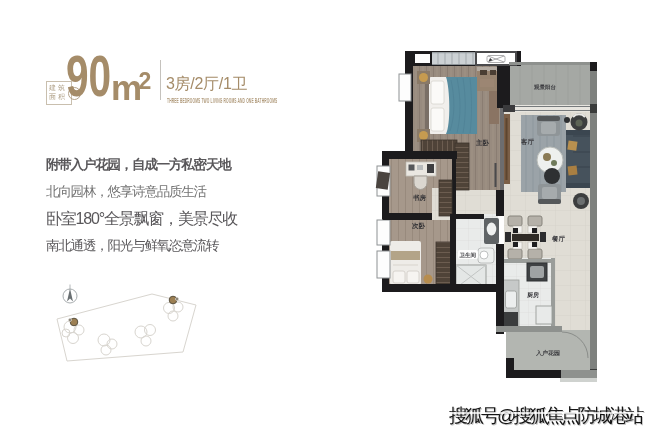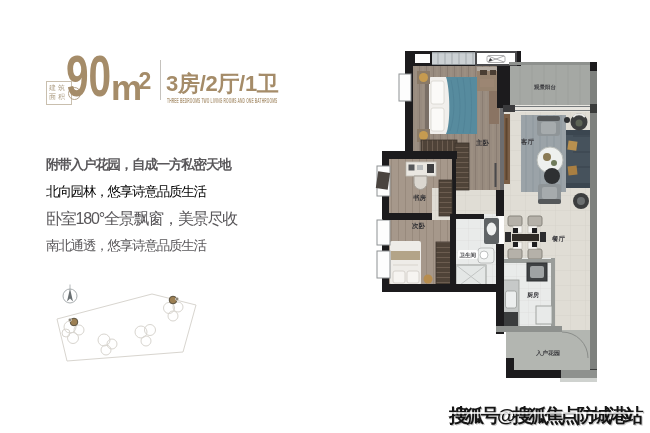--- a/index.html
+++ b/index.html
@@ -17,31 +17,31 @@
 <div class="abs" style="left:68px;top:87px;width:11px;height:11px;border-radius:50%;border:1px solid #b3a28a;font-size:6px;line-height:11px;text-align:center;color:#a8977c;">约</div>
 
 <div class="abs" style="left:66px;top:46.5px;width:110px;height:60px;font-size:58px;font-weight:bold;color:#a58c69;transform:scaleX(0.70);transform-origin:0 0;line-height:58px;letter-spacing:0px;">90</div>
 
 <div class="abs" style="left:111px;top:70px;font-size:35px;font-weight:bold;color:#a58c69;line-height:35px;">m</div>
 
 <div class="abs" style="left:138.5px;top:69.5px;font-size:23px;font-weight:bold;color:#a58c69;line-height:23px;">2</div>
 
 <div class="abs" style="left:160px;top:60px;width:1px;height:40px;background:#c5c2bd;"></div>
 
-<div class="abs" style="left:166px;top:72.5px;font-size:22px;line-height:21px;font-weight:700;color:#a58c69;letter-spacing:-0.3px;">3房/2厅/1卫</div>
+<div class="abs" style="left:166px;top:72.5px;font-size:16px;line-height:21px;font-weight:400;color:#a58c69;letter-spacing:-0.3px;">3房/2厅/1卫</div>
 
 <div class="abs" style="left:167px;top:97px;font-size:7px;font-weight:bold;color:#b09a7b;letter-spacing:0.3px;transform:scaleX(0.47);transform-origin:0 0;white-space:nowrap;">THREE BEDROOMS TWO LIVING ROOMS AND ONE BATHROOMS</div>
 
 <div class="abs" style="left:46px;top:157.5px;font-size:13.5px;line-height:14px;color:#59575a;letter-spacing:-1.2px;font-weight:bold;">附带入户花园，自成一方私密天地</div>
 
-<div class="abs" style="left:46px;top:184.5px;font-size:13.5px;line-height:14px;color:#000000;letter-spacing:-1.2px;">北向园林，悠享诗意品质生活</div>
+<div class="abs" style="left:46px;top:184.5px;font-size:13.5px;line-height:14px;color:#737373;letter-spacing:-1.2px;">北向园林，悠享诗意品质生活</div>
 
 <div class="abs" style="left:46px;top:211.5px;font-size:16px;line-height:14px;color:#59575a;letter-spacing:-1.2px;">卧室180°全景飘窗，美景尽收</div>
 
-<div class="abs" style="left:46px;top:238.5px;font-size:13.5px;line-height:14px;color:#59575a;letter-spacing:-1.2px;">南北通透，悠享诗意品质生活</div>
+<div class="abs" style="left:46px;top:238.5px;font-size:13.5px;line-height:14px;color:#59575a;letter-spacing:-1.2px;">南北通透，阳光与鲜氧恣意流转</div>
 
 <svg class="abs" style="left:0;top:0;" width="650" height="433" viewBox="0 0 650 433">
 <defs>
 <pattern id="tile" width="15" height="15" patternUnits="userSpaceOnUse">
   <rect width="15" height="15" fill="#e0ddd5"></rect>
   <path d="M0 0H15M0 0V15" stroke="#d4d1c9" stroke-width="0.8"></path>
 </pattern>
 <pattern id="tileb" width="12" height="12" patternUnits="userSpaceOnUse">
   <rect width="12" height="12" fill="#e9ebea"></rect>
   <path d="M0 0H12M0 0V12" stroke="#d8dad9" stroke-width="0.7"></path>
@@ -363,15 +363,15 @@
 <rect x="506" y="358" width="8" height="20" fill="#1c1b1d"></rect>
 
 <rect x="506" y="370" width="55" height="8" fill="#1c1b1d"></rect>
 
 <rect x="561" y="370" width="36" height="8" fill="#8e918e"></rect>
 
 <rect x="560" y="378" width="37" height="4" fill="#cfd2cf"></rect>
 
 </svg>
 
-<div class="abs" style="left:449px;top:406px;font-size:19px;line-height:19px;font-weight:bold;color:#141414;letter-spacing:-3px;text-shadow:1px 1px 0 #c8c8c8;">搜狐号@搜狐焦点防城港站</div>
+<div class="abs" style="left:449px;top:406px;font-size:19px;line-height:19px;font-weight:normal;color:#141414;letter-spacing:-3px;text-shadow:1px 1px 0 #c8c8c8;">搜狐号@搜狐焦点防城港站</div>
 
 <div class="abs" style="left:449px;top:412px;width:194px;height:1.5px;background:rgba(255,255,255,0.75);"></div>
 
 </body></html>

